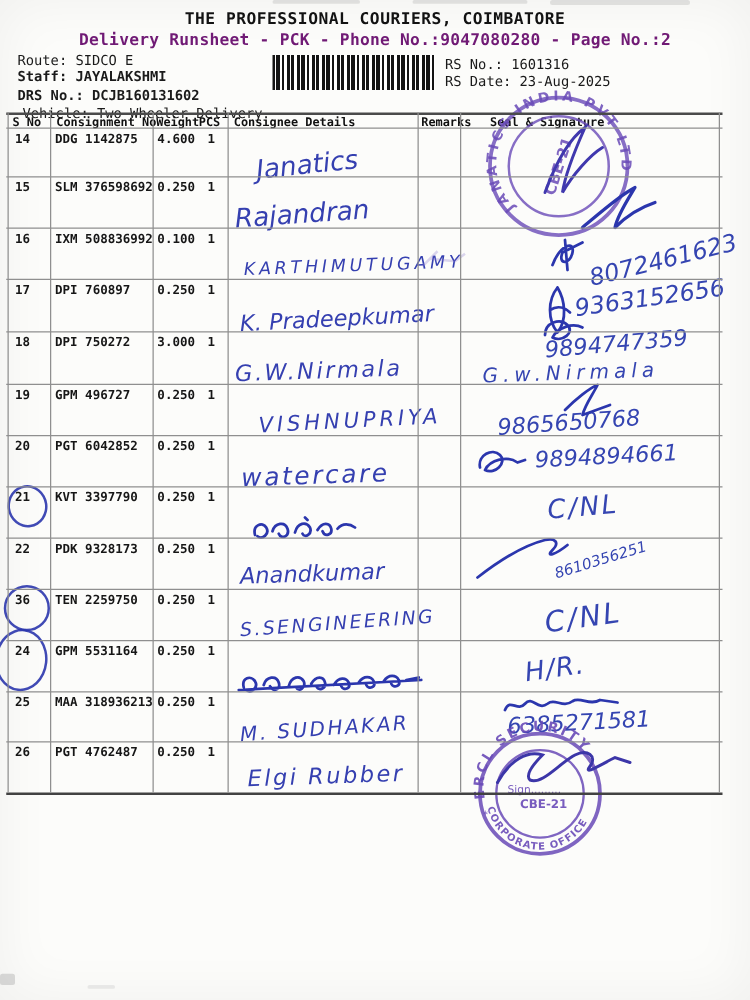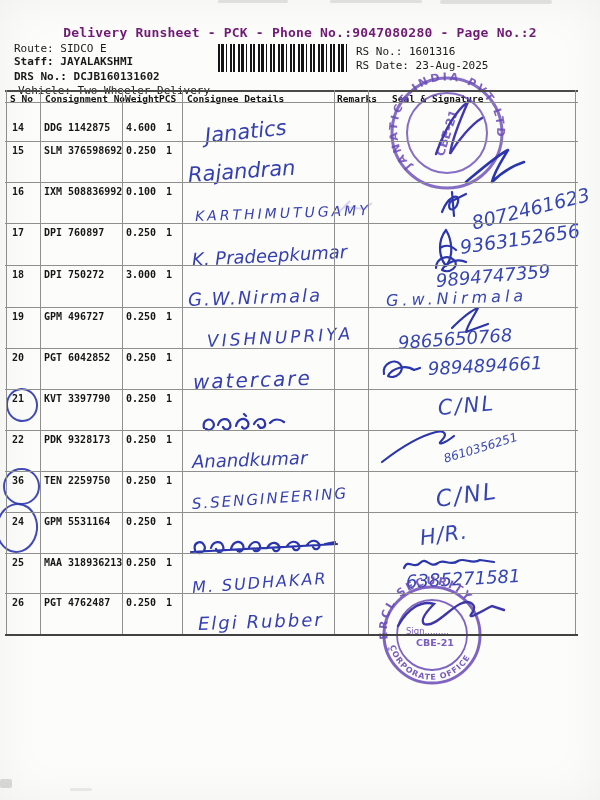--- a/index.html
+++ b/index.html
@@ -34,38 +34,39 @@
 <body>
 
 <div class="page" id="pg">
 
   <div class="smudge" style="left:218px;top:0;width:70px;height:3px;"></div>
   <div class="smudge" style="left:330px;top:0;width:92px;height:3px;"></div>
   <div class="smudge" style="left:440px;top:0;width:112px;height:4px;"></div>
   <div class="smudge" style="left:0;top:779px;width:12px;height:9px;opacity:.25;"></div>
   <div class="smudge" style="left:70px;top:788px;width:22px;height:3px;opacity:.12;"></div>
 
+  <div class="doc-title">THE PROFESSIONAL COURIERS, COIMBATORE</div>
   <div class="doc-subtitle">Delivery Runsheet - PCK - Phone No.:9047080280 - Page No.:2</div>
   <div class="hdr-info" style="left:14px;top:42px;font-weight:normal;">Route: SIDCO E</div>
   <div class="hdr-info" style="left:14px;top:55px;">Staff: JAYALAKSHMI</div>
   <div class="hdr-info" style="left:14px;top:70px;">DRS No.: DCJB160131602</div>
   <div class="hdr-info" style="left:18px;top:84px;font-weight:normal;">Vehicle: Two Wheeler Delivery</div>
   <div class="barcode"></div>
   <div class="hdr-info" style="left:356px;top:45px;font-weight:normal;">RS No.: 1601316</div>
   <div class="hdr-info" style="left:356px;top:59px;font-weight:normal;">RS Date: 23-Aug-2025</div>
 
   <span class="th" style="left:10px;">S No</span>
   <span class="th" style="left:45px;">Consignment No</span>
   <span class="th" style="left:125px;">Weight</span>
   <span class="th" style="left:159px;">PCS</span>
   <span class="th" style="left:187px;">Consignee Details</span>
   <span class="th" style="left:337px;">Remarks</span>
   <span class="th" style="left:392px;">Seal &amp; Signature</span>
 
-  <div class="trow" style="top:118px;">
+  <div class="trow" style="top:102px;">
     <span class="pc c-sno">14</span>
       <span class="pc c-con">DDG 1142875</span>
       <span class="pc c-wt">4.600</span>
       <span class="pc c-pcs">1</span>
   </div>
   <div class="trow" style="top:141px;">
     <span class="pc c-sno">15</span>
       <span class="pc c-con">SLM 376598692</span>
       <span class="pc c-wt">0.250</span>
       <span class="pc c-pcs">1</span>

